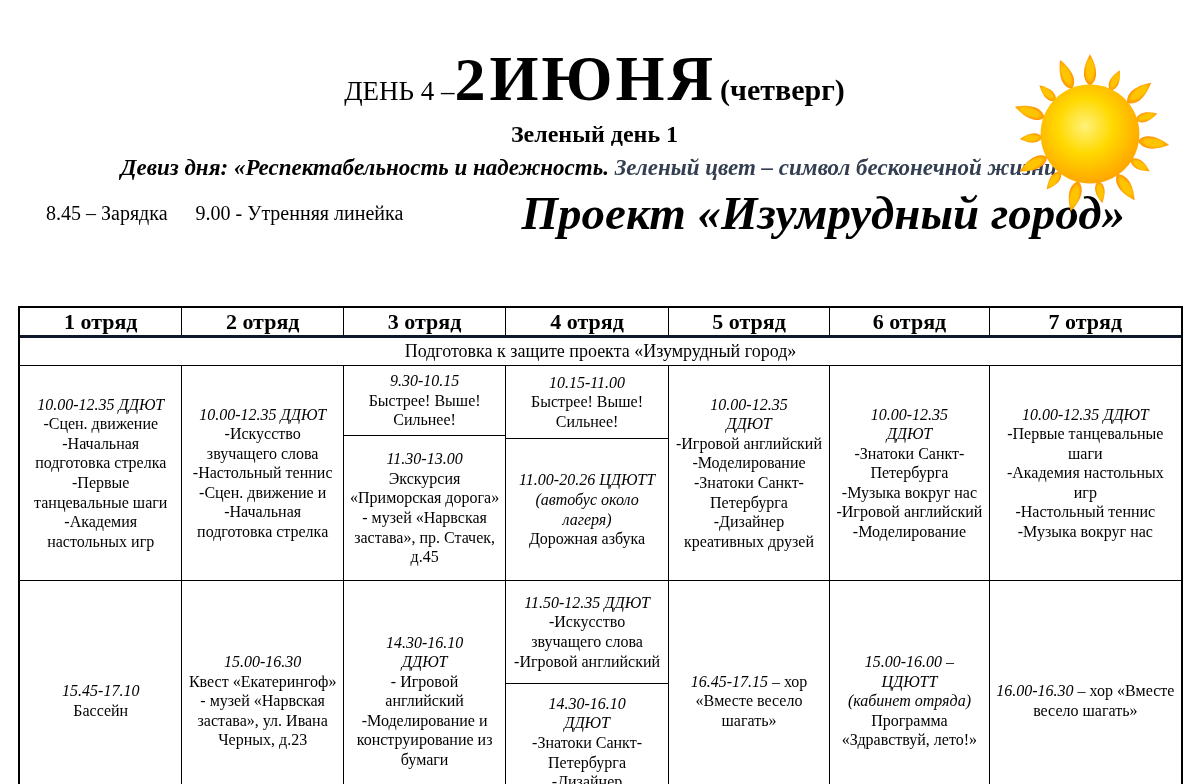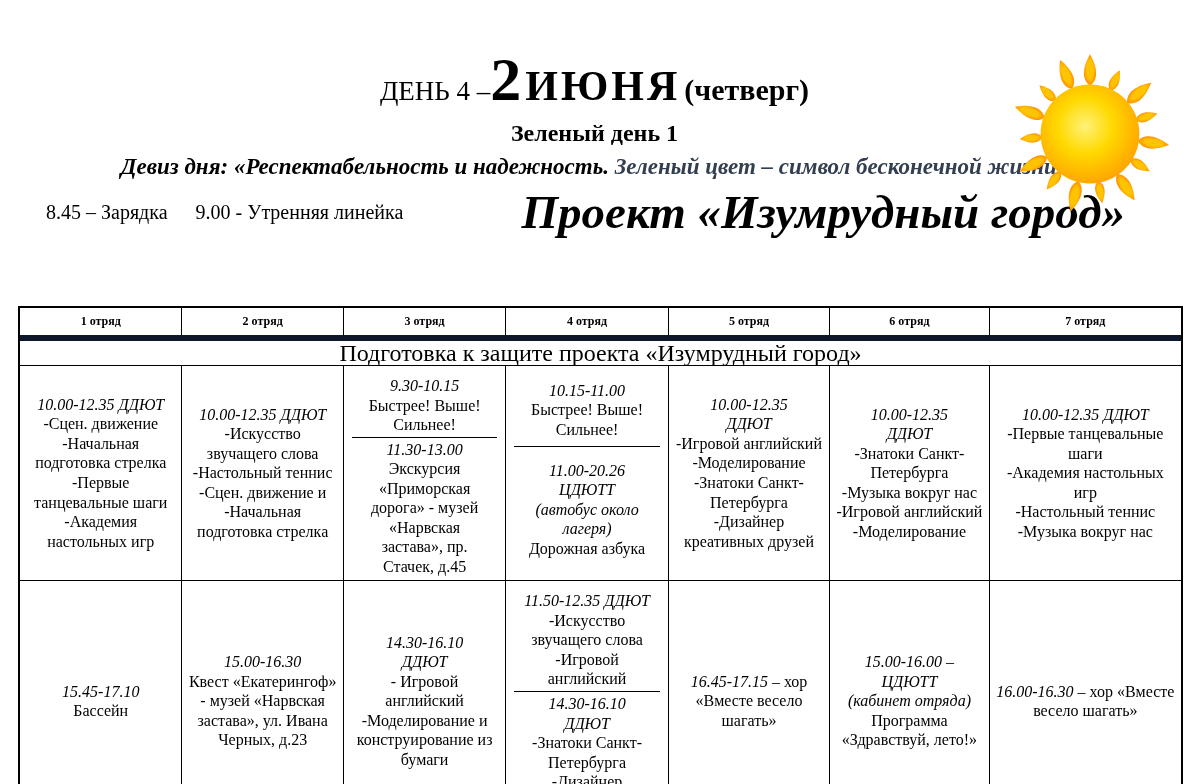--- a/index.html
+++ b/index.html
@@ -10,58 +10,58 @@
   }
   .page{position:relative;width:1189px;height:784px;}
 
   
   .sun{position:absolute;top:2px;right:4px;width:190px;height:168px;}
 
   
   .title{ text-align:center;margin-top:48px;line-height:1;white-space:nowrap; }
   .t-day{font-size:27px;font-weight:normal;}
   .t-date{font-size:62px;font-weight:bold;}
-  .t-month{font-size:42px;font-weight:bold;letter-spacing:3px;}
+  .t-month{font-size:63px;font-weight:bold;letter-spacing:3px;}
   .t-week{font-size:30px;font-weight:bold;}
   .theme{ text-align:center;font-size:24px;font-weight:bold;margin-top:10px;line-height:1.1; }
   .motto{ text-align:center;font-style:italic;font-size:23px;margin-top:8px;line-height:1.15;font-weight:bold; }
   .motto .hl{color:#333F50;}
   .subhead{ display:flex;justify-content:space-between;align-items:center;margin:8px 64px 0 46px; }
   .morning{font-size:20px;}
   .morning .gap{display:inline-block;width:28px;}
   .project{font-size:47px;font-weight:bold;font-style:italic;line-height:1;}
 
   
   .tbl{
     position:absolute;top:258px;left:18px;width:1165px;height:517px;
     box-sizing:border-box;border:2px solid #000;
     display:grid;
     grid-template-columns:162fr 162fr 163fr 163fr 162fr 160fr 193fr;
     grid-template-rows:27px 30px 215px 1fr;
   }
   .th{
-    font-size:12px;font-weight:bold;
+    font-size:22px;font-weight:bold;
     border-left:1px solid #000;
     display:flex;align-items:center;justify-content:center;font-family:Liberation Serif, serif;
   }
   .th.first{border-left:none;}
   .banner{
-    grid-column:1/-1;border-top:6px solid #0f172a;
+    grid-column:1/-1;border-top:3px solid #0f172a;
     display:flex;align-items:center;justify-content:center;
-    font-size:24px;
+    font-size:18px;
   }
   .td{
     border-top:1px solid #000;border-left:1px solid #000;
     box-sizing:border-box;
     display:flex;flex-direction:column;justify-content:center;align-items:center;
     text-align:center;padding:2px 6px;
     font-size:16px;line-height:1.22;
   }
   .td.first{border-left:none;}
-  .td.split{padding:8px;justify-content:stretch;}
+  .td.split{padding:0;justify-content:stretch;}
   .sub{
     box-sizing:border-box;display:flex;flex-direction:column;
     justify-content:center;align-items:center;text-align:center;
     padding:2px 6px;
   }
   .sub-a{border-bottom:1px solid #000;}
   #r1c3 .sub-a{height:70px;}
   #r1c4 .sub-a{height:73px;}
   #r2c4 .sub-a{height:103px;}
   .sub-b{flex:1;}

